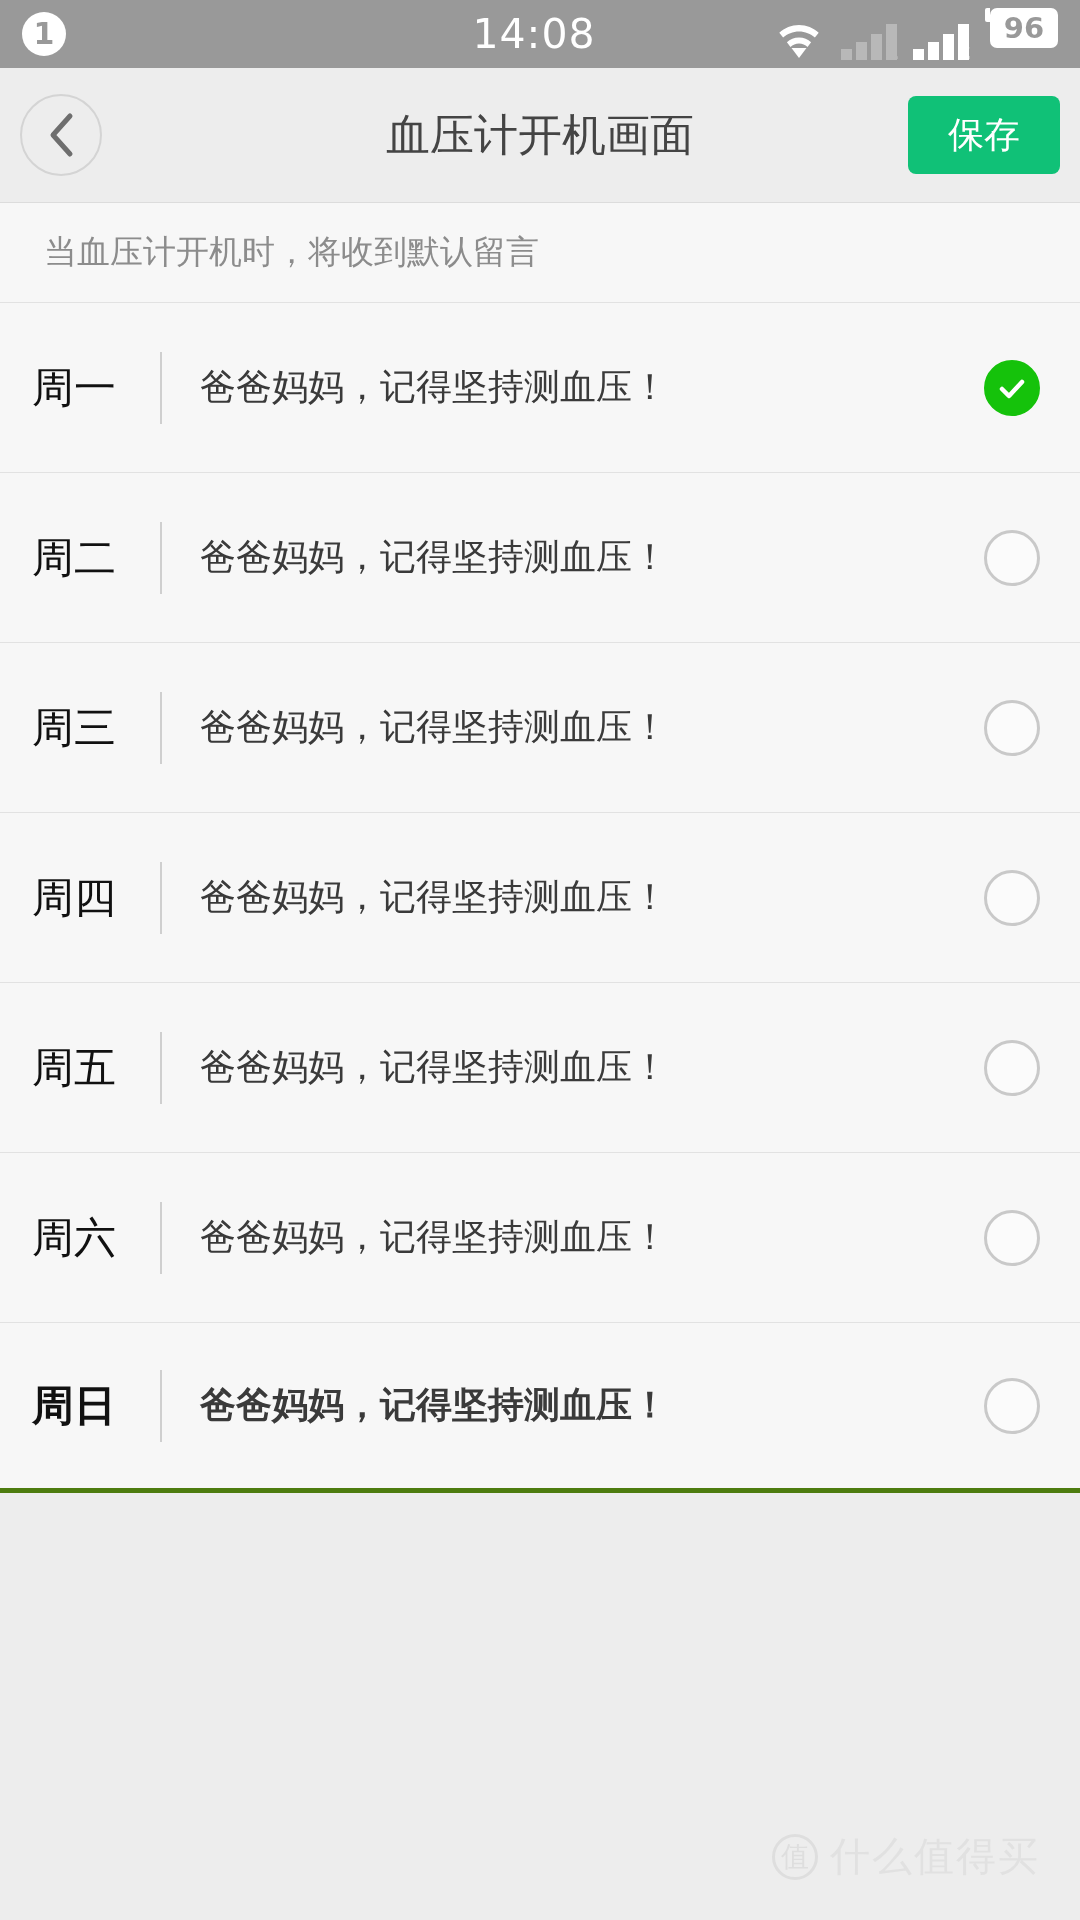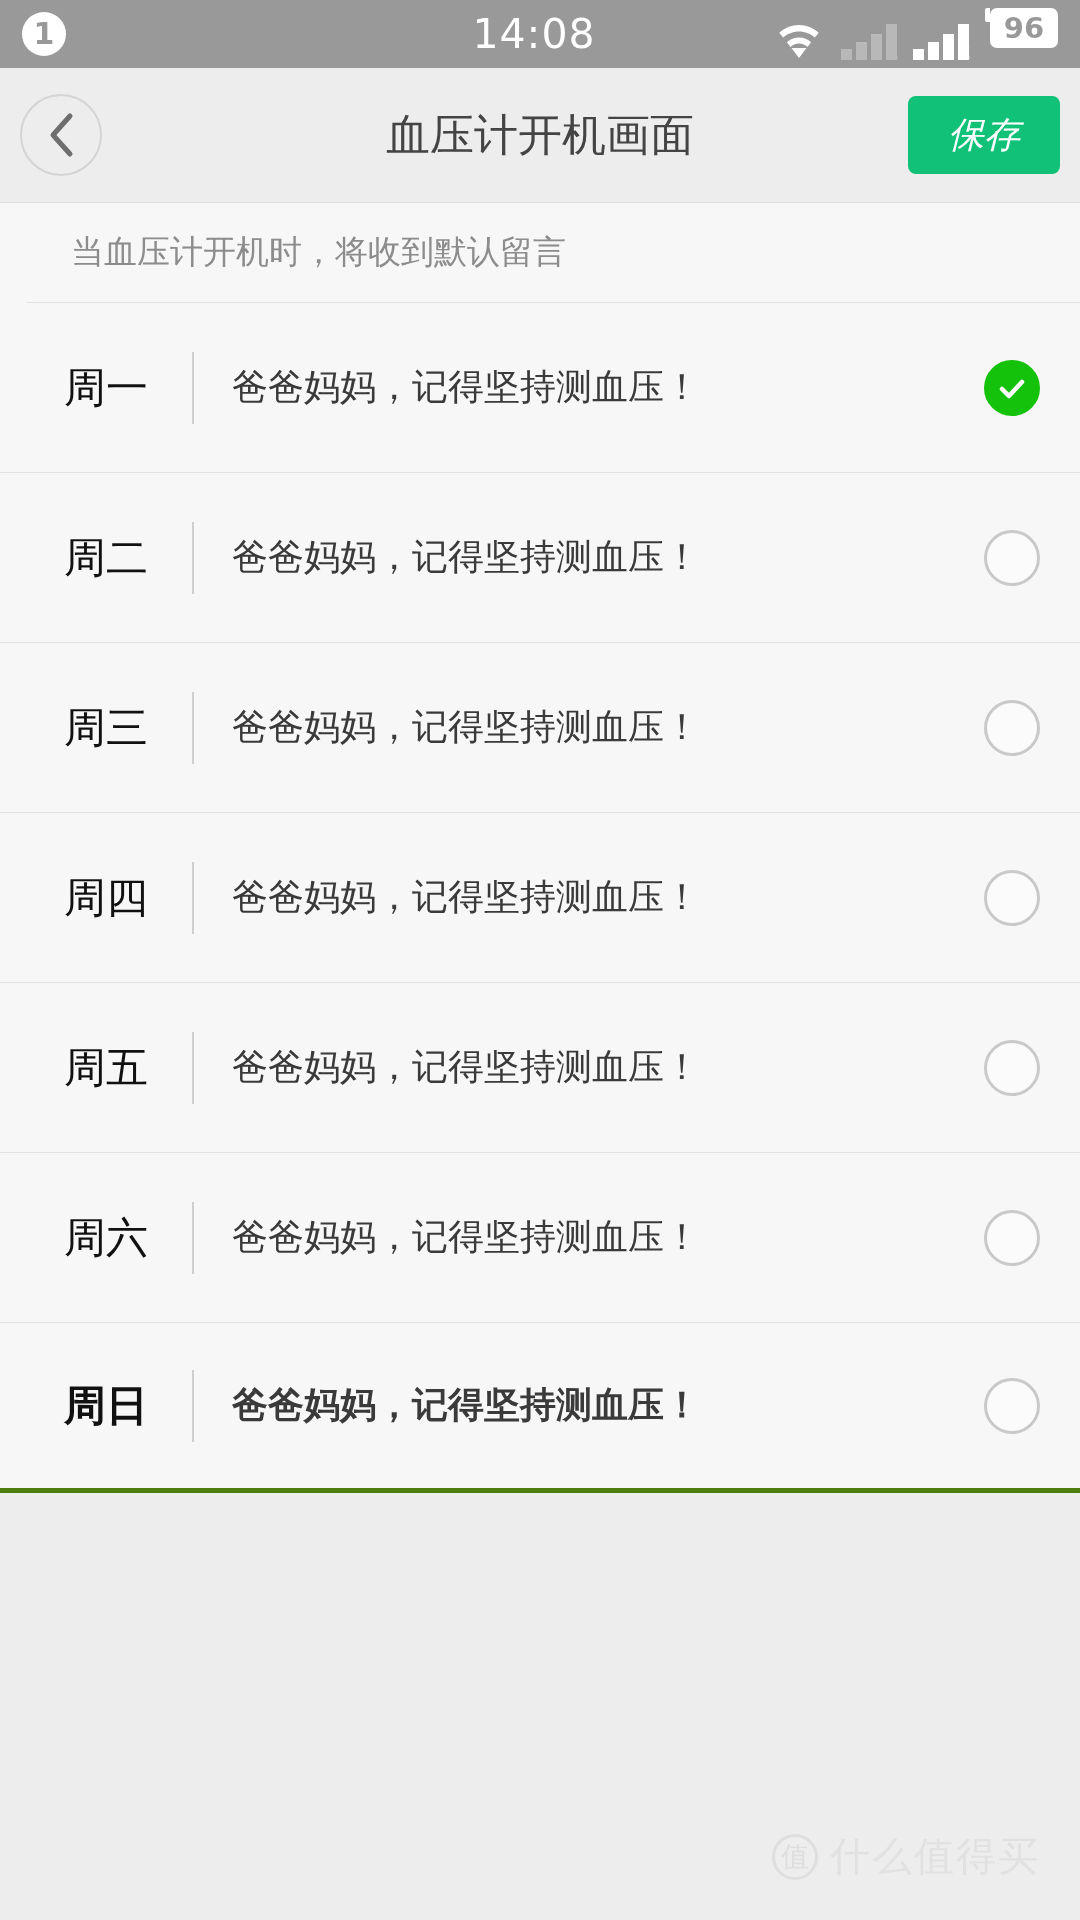--- a/index.html
+++ b/index.html
@@ -133,46 +133,44 @@
     color: #ffffff;
     border: none;
     border-radius: 8px;
     width: 152px;
     height: 78px;
     font-size: 36px;
     font-family: inherit;
     cursor: pointer;
     position: relative;
     z-index: 2;
-    font-style: italic;
   }
 
   
   .hint-zone {
     background: #f7f7f7;
     height: 100px;
     display: flex;
     align-items: center;
     padding-left: 44px;
     border-bottom: 1px solid #e2e2e2;
-    margin-left: 27px;
   }
   .hint-text {
     font-size: 33px;
     color: #8c8c8c;
   }
 
   
   .list { background: #f7f7f7; }
   .row {
     height: 170px;
     display: flex;
     align-items: center;
     border-bottom: 1px solid #e2e2e2;
-    padding: 0 40px 0 64px;
+    padding: 0 40px 0 32px;
     cursor: pointer;
   }
   .row:last-child { border-bottom: 5px solid #4d7c0f; font-weight: bold; }
   .day {
     font-size: 42px;
     color: #111111;
     width: 128px;
     flex: 0 0 auto;
   }
   .vdiv {

